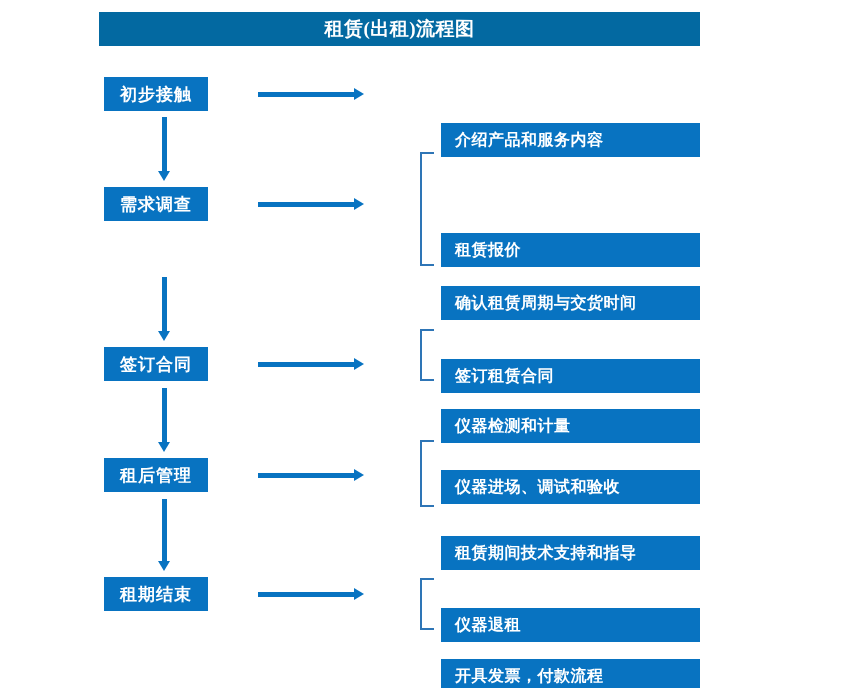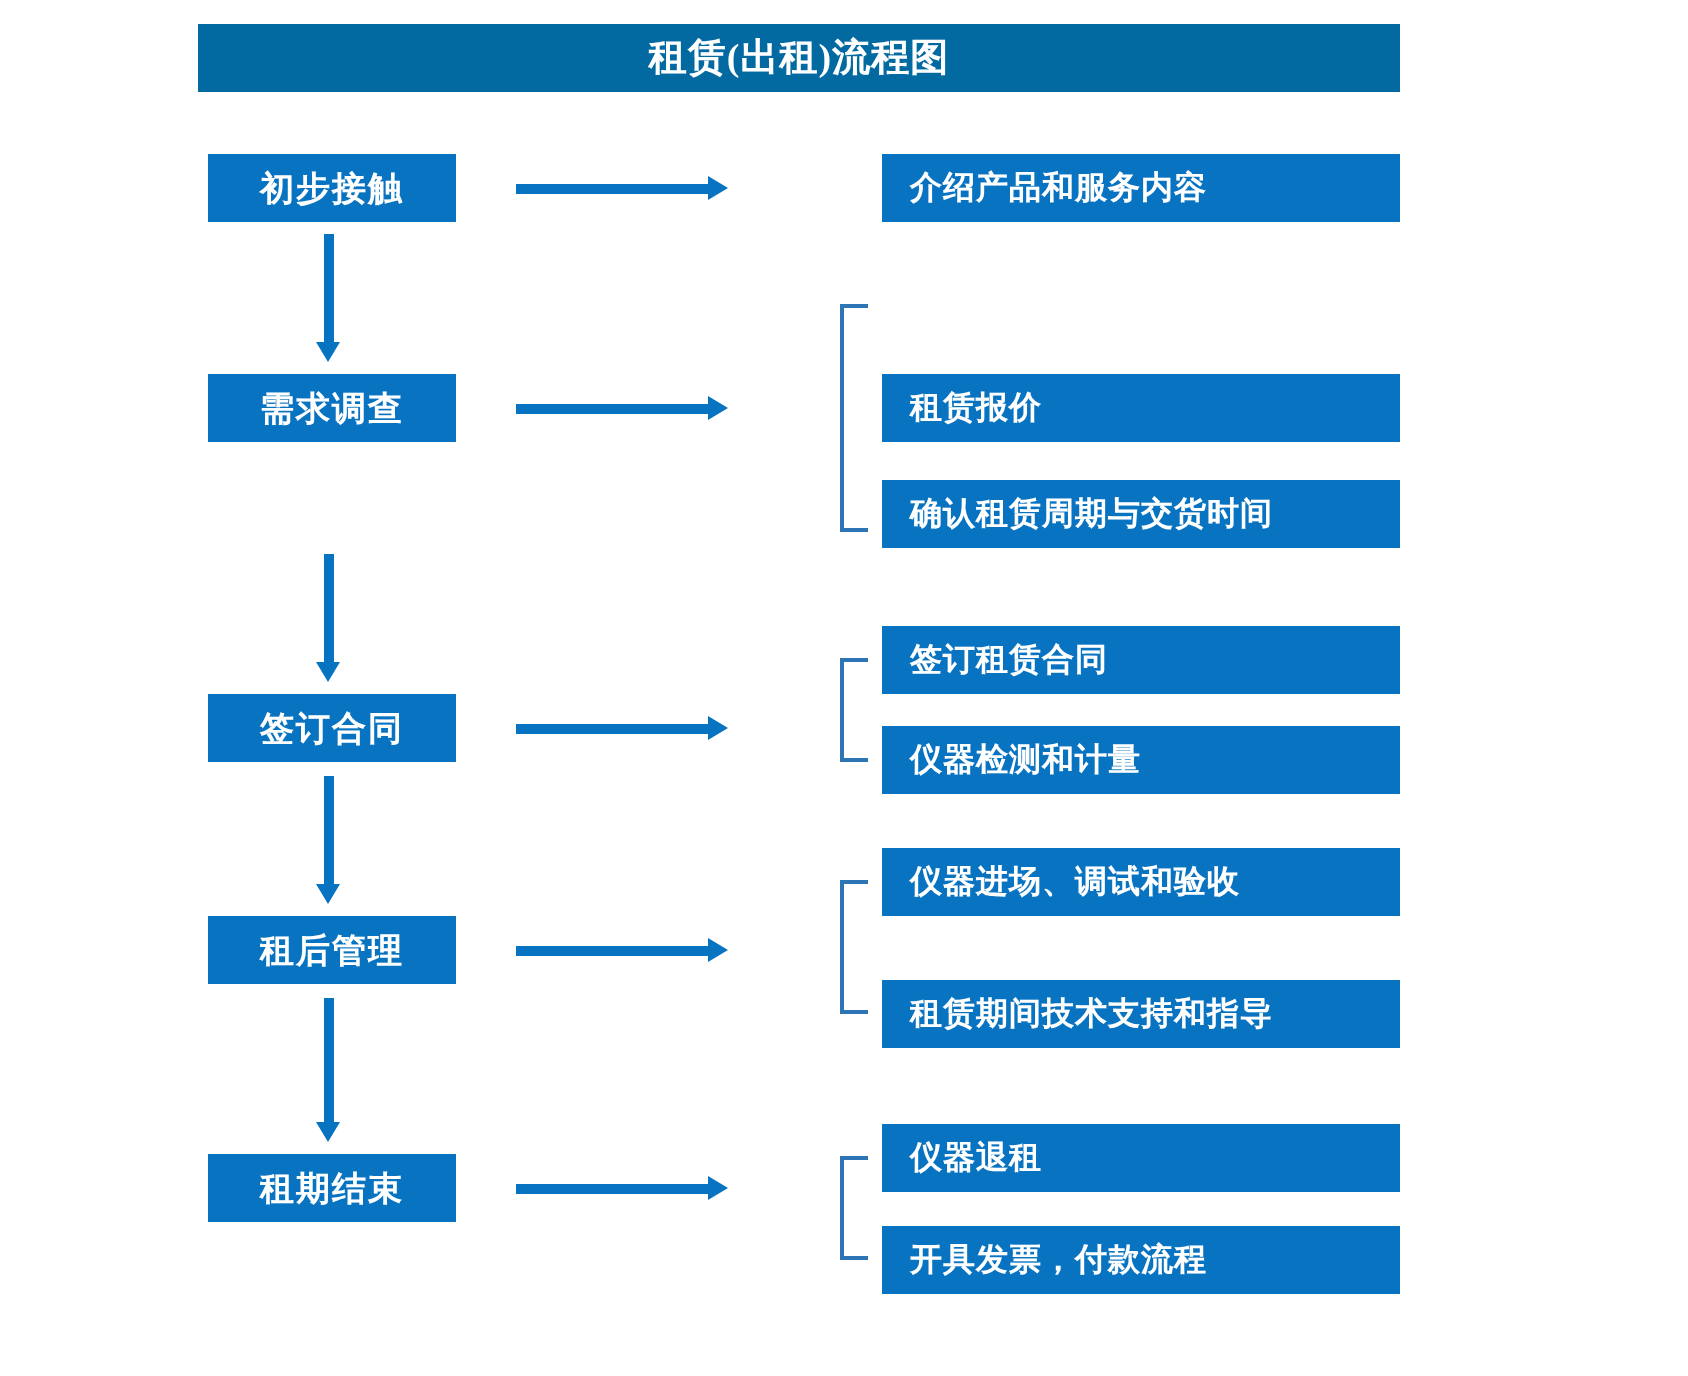--- a/index.html
+++ b/index.html
@@ -30,21 +30,21 @@
     display: flex;
     align-items: center;
     justify-content: center;
     letter-spacing: 0.5px;
   }
 
   
   .stage-box {
     position: absolute;
     left: 104px;
-    width: 124px;
+    width: 104px;
     height: 34px;
     background: #0873C1;
     color: #ffffff;
     font-size: 17px;
     font-weight: bold;
     display: flex;
     align-items: center;
     justify-content: center;
     letter-spacing: 1px;
   }
@@ -57,20 +57,21 @@
     height: 34px;
     background: #0873C1;
     color: #ffffff;
     font-size: 16px;
     font-weight: bold;
     display: flex;
     align-items: center;
     padding-left: 14px;
     box-sizing: border-box;
     letter-spacing: 0.5px;
+    margin-top: 46px;
   }
 
   
   .v-arrow {
     position: absolute;
     left: 158px;
     width: 13px;
   }
   .v-arrow .shaft {
     position: absolute;

